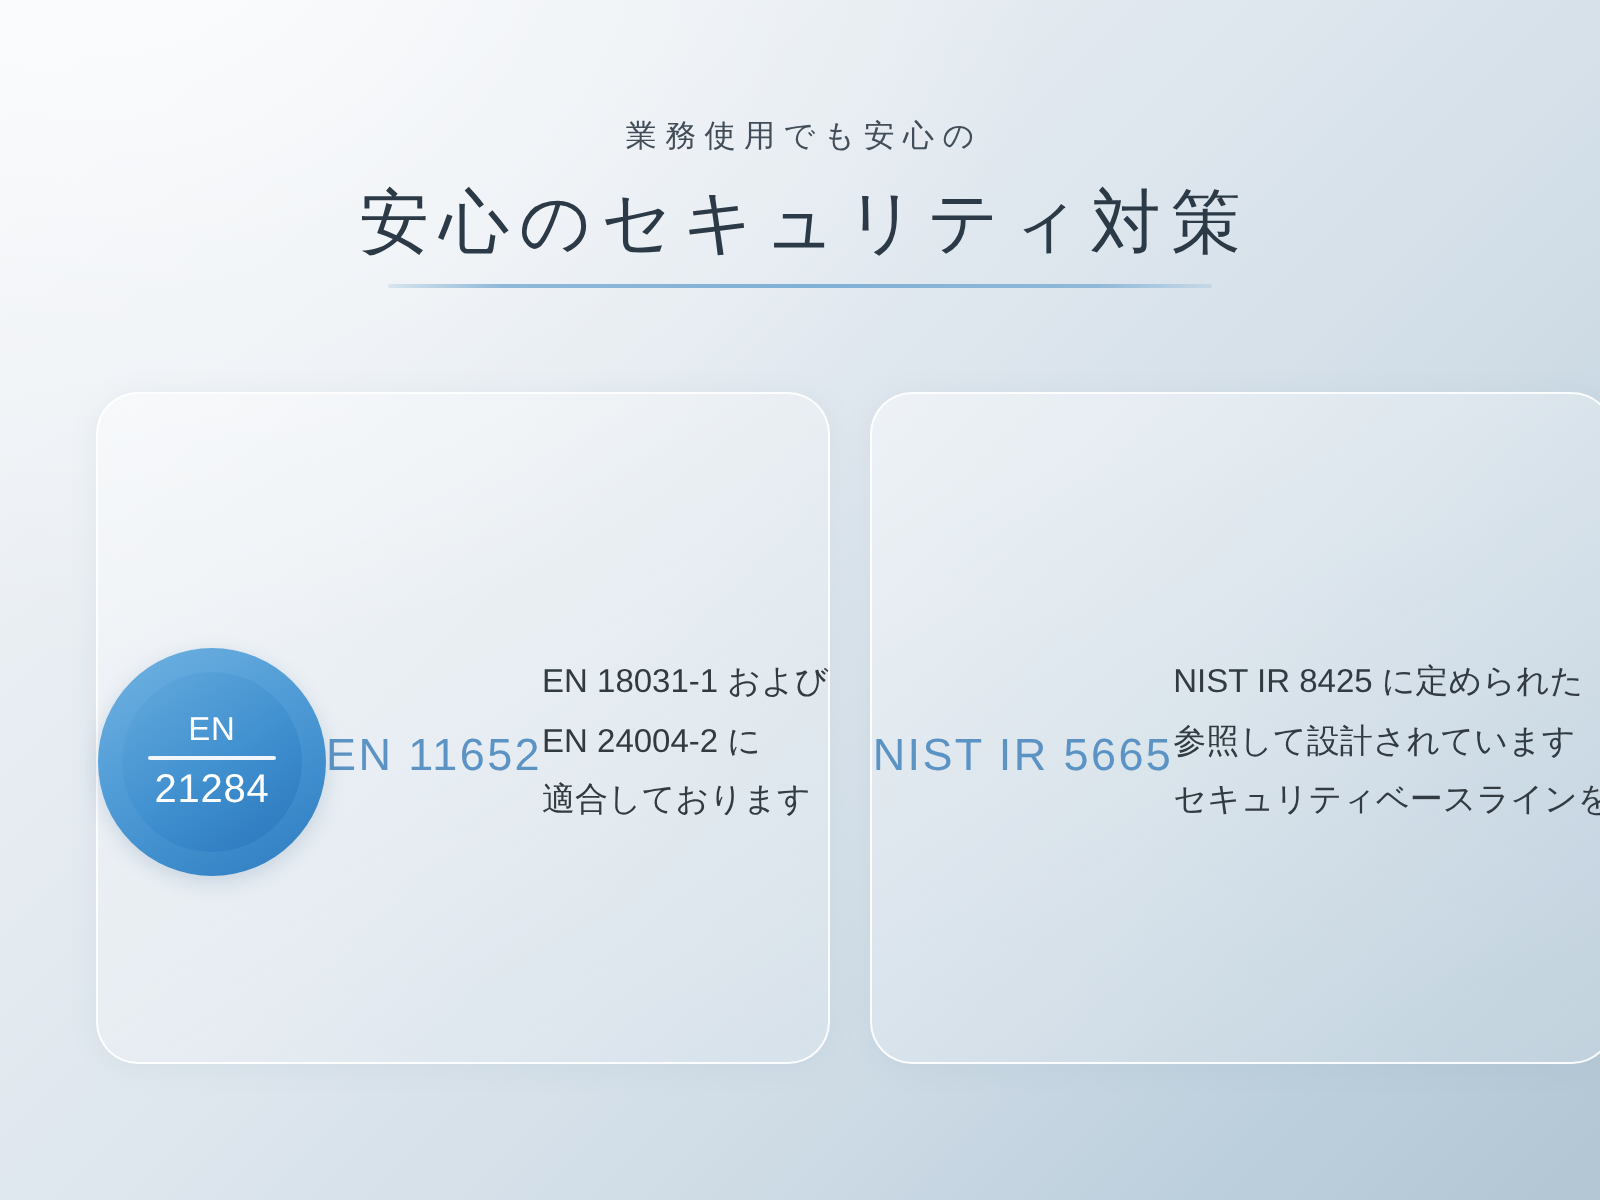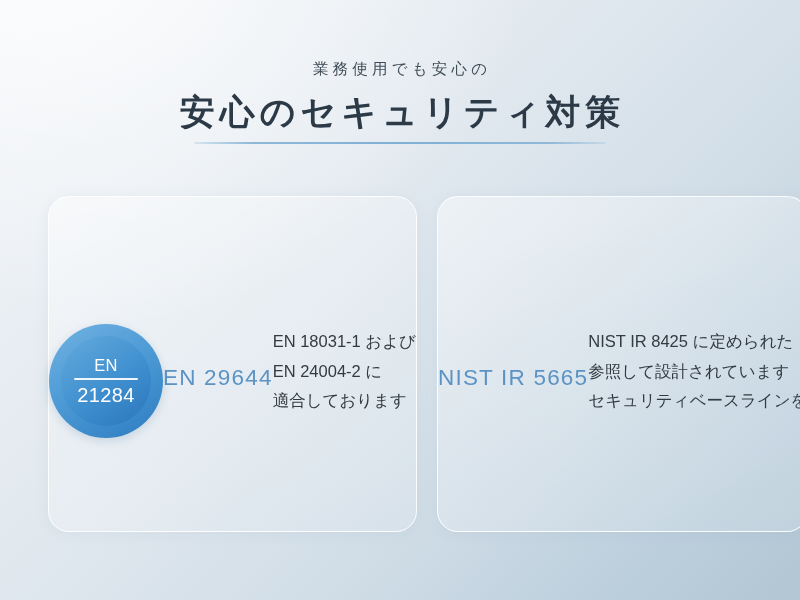--- a/index.html
+++ b/index.html
@@ -57,21 +57,21 @@
     text-indent: 4.2px;
     font-weight: 400;
   }
   .main-title {
     margin-top: 9px;
     font-size: 35px;
     letter-spacing: 5px;
     text-indent: 5px;
     color: #2b3a46;
     line-height: 46px;
-    font-weight: 700;
+    font-weight: 400;
   }
   .title-rule {
     margin: 7px auto 0 auto;
     width: 412px;
     height: 2px;
     background: linear-gradient(90deg,
       rgba(142,184,216,0.25) 0%,
       #8fb8d8 14%,
       #7fb0d6 50%,
       #8fb8d8 86%,
@@ -207,21 +207,21 @@
     <div class="card">
       <div class="badge badge-en">
         <div class="ring"></div>
         <div class="disc"></div>
         <div class="badge-text">
           <div class="badge-top">EN</div>
           <div class="badge-div"></div>
           <div class="badge-bottom">21284</div>
         </div>
       </div>
-      <div class="card-title">EN 29644</div>
+      <div class="card-title">EN 11652</div>
       <div class="card-body">
         <span class="line">EN 18031-1 および</span>
         <span class="line">EN 24004-2 に</span>
         <span class="line">適合しております</span>
       </div>
     </div>
 
     <div class="card">
       <div class="card-title">NIST IR 5665</div>
       <div class="card-body">

